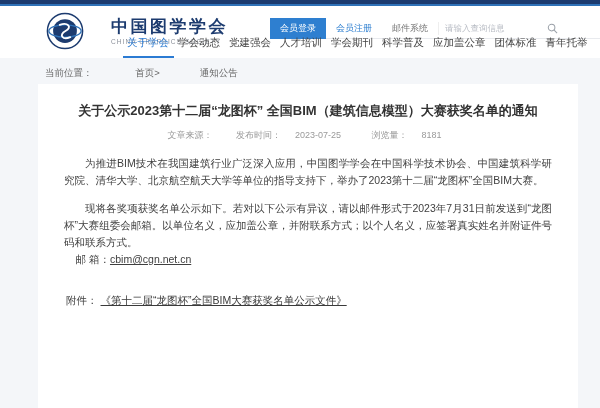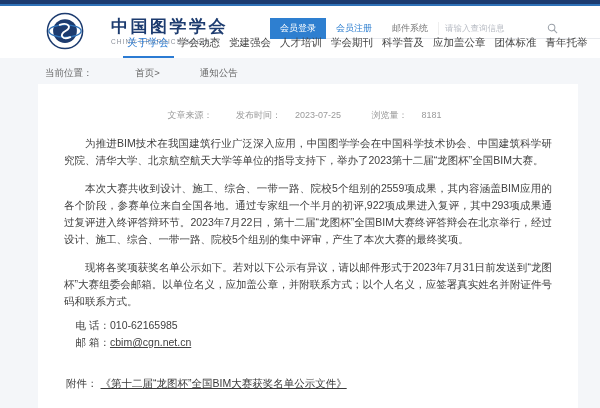--- a/index.html
+++ b/index.html
@@ -107,32 +107,31 @@
   </div>
 </div>
 
 <div class="breadcrumb">
   <span>当前位置：</span>
   <span class="crumb-link">首页</span><span>&gt;</span><span class="crumb-link">通知公告</span>
 </div>
 
 <div class="panel">
 
+  <div class="article-title">关于公示2023第十二届“龙图杯” 全国BIM（建筑信息模型）大赛获奖名单的通知</div>
 
   <div class="article-meta">
     <span>文章来源：</span>
     <span><span>发布时间：</span><span>2023-07-25</span></span>
     <span><span>浏览量：</span><span>8181</span></span>
   </div>
 
   <p class="para para-1">为推进BIM技术在我国建筑行业广泛深入应用，中国图学学会在中国科学技术协会、中国建筑科学研究院、清华大学、北京航空航天大学等单位的指导支持下，举办了2023第十二届“龙图杯”全国BIM大赛。</p>
-  <p class="para para-2">本次大赛共收到设计、施工、综合、一带一路、院校5个组别的2559项成果，其内容涵盖BIM应用的各个阶段，参赛单位来自全国各地。通过专家组一个半月的初评,922项成果进入复评，其中293项成果通过复评进入终评答辩环节。2023年7月22日，第十二届“龙图杯”全国BIM大赛终评答辩会在北京举行，经过设计、施工、综合、一带一路、院校5个组别的集中评审，产生了本次大赛的最终奖项。</p>
   <p class="para para-3">现将各奖项获奖名单公示如下。若对以下公示有异议，请以邮件形式于2023年7月31日前发送到“龙图杯”大赛组委会邮箱。以单位名义，应加盖公章，并附联系方式；以个人名义，应签署真实姓名并附证件号码和联系方式。</p>
 
-  <p class="contact-line contact-phone"><span>电 话：</span><span>010-62165985</span></p>
   <p class="contact-line"><span>邮 箱：</span><span class="email-link">cbim@cgn.net.cn</span></p>
 
   <div class="attachment-line">
     <span>附件：</span>
     <span class="attachment-link">《第十二届“龙图杯”全国BIM大赛获奖名单公示文件》</span>
   </div>
 
 </div>
 
 </body></html>

